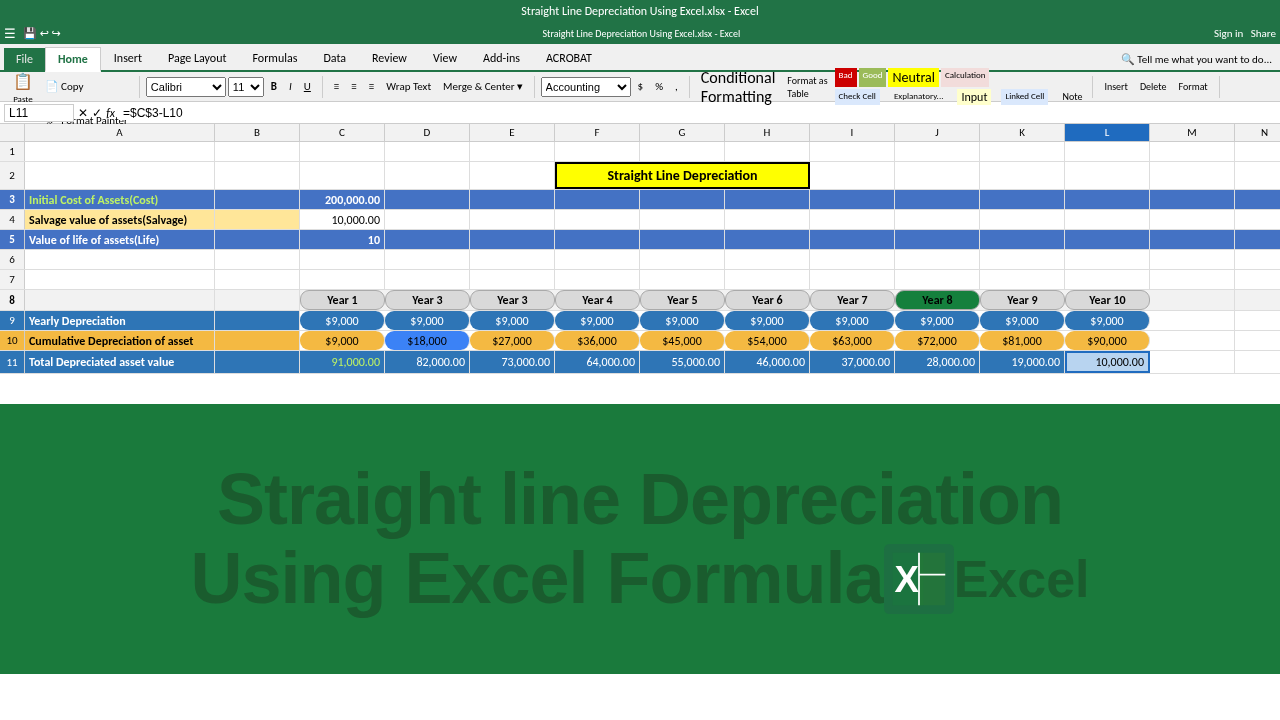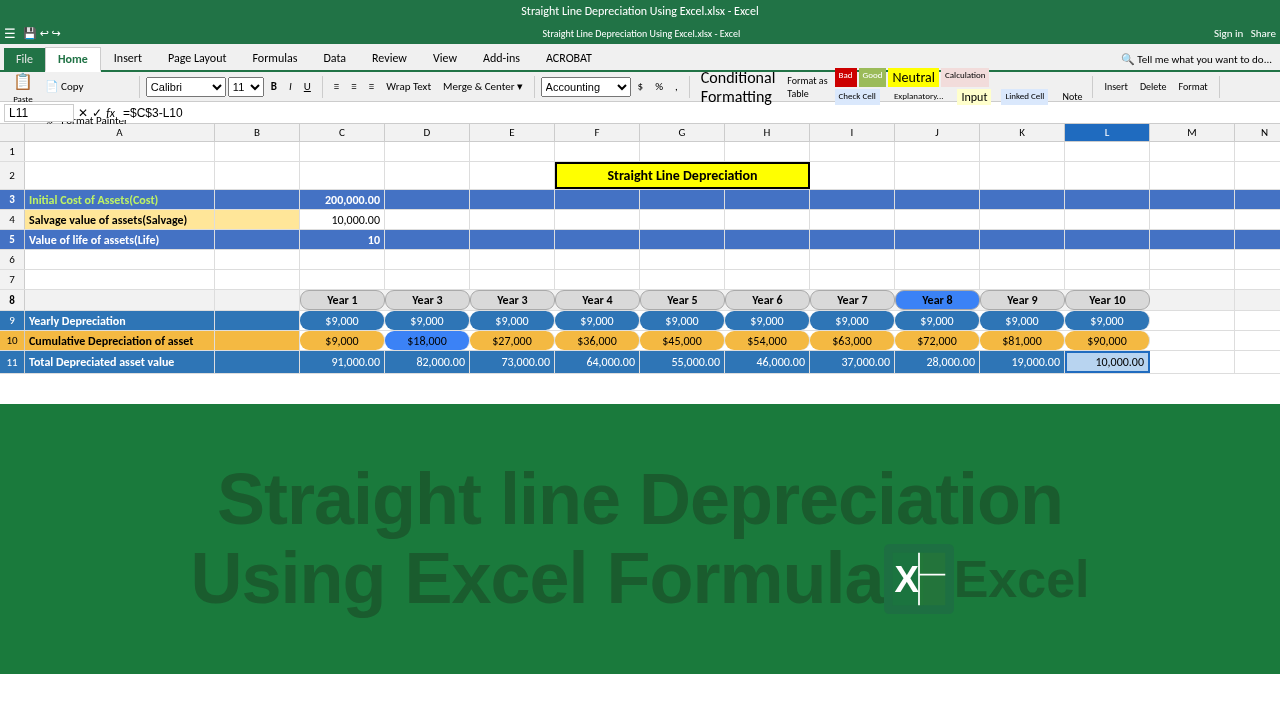--- a/index.html
+++ b/index.html
@@ -511,21 +511,21 @@
     <div class="row-num">8</div>
     <div class="cell w-col-a"></div>
     <div class="cell w-col-b"></div>
     <div class="cell w-col-c center bold" style="background:#d9d9d9;border:1px solid #aaa;">Year 1</div>
     <div class="cell w-col-d center bold" style="background:#d9d9d9;border:1px solid #aaa;">Year 3</div>
     <div class="cell w-col-e center bold" style="background:#d9d9d9;border:1px solid #aaa;">Year 3</div>
     <div class="cell w-col-f center bold" style="background:#d9d9d9;border:1px solid #aaa;">Year 4</div>
     <div class="cell w-col-g center bold" style="background:#d9d9d9;border:1px solid #aaa;">Year 5</div>
     <div class="cell w-col-h center bold" style="background:#d9d9d9;border:1px solid #aaa;">Year 6</div>
     <div class="cell w-col-i center bold" style="background:#d9d9d9;border:1px solid #aaa;">Year 7</div>
-    <div class="cell w-col-j center bold" style="background:#3b82f6;border:1px solid #aaa;">Year 8</div>
+    <div class="cell w-col-j center bold" style="background:#15803d;border:1px solid #aaa;">Year 8</div>
     <div class="cell w-col-k center bold" style="background:#d9d9d9;border:1px solid #aaa;">Year 9</div>
     <div class="cell w-col-l center bold" style="background:#d9d9d9;border:1px solid #aaa;">Year 10</div>
     <div class="cell w-col-m"></div>
     <div class="cell w-col-n"></div>
   </div>
 
   <div class="grid-row">
     <div class="row-num" style="background:#2E75B6;color:#fff;">9</div>
     <div class="cell w-col-a bold" style="background:#2E75B6;color:#fff;">
       <span>Yearly Depreciation</span>
@@ -564,21 +564,21 @@
     <div class="cell w-col-m"></div>
     <div class="cell w-col-n"></div>
   </div>
 
   <div class="grid-row">
     <div class="row-num selected-row" style="background:#2E75B6;color:#fff;">11</div>
     <div class="cell w-col-a bold" style="background:#2E75B6;color:#fff;">
       <span>Total Depreciated asset value</span>
     </div>
     <div class="cell w-col-b" style="background:#2E75B6;"></div>
-    <div class="cell w-col-c right" style="background:#2E75B6;color:#ffffff;">91,000.00</div>
+    <div class="cell w-col-c right" style="background:#2E75B6;color:#bef264;">91,000.00</div>
     <div class="cell w-col-d right" style="background:#2E75B6;color:#fff;">82,000.00</div>
     <div class="cell w-col-e right" style="background:#2E75B6;color:#fff;">73,000.00</div>
     <div class="cell w-col-f right" style="background:#2E75B6;color:#fff;">64,000.00</div>
     <div class="cell w-col-g right" style="background:#2E75B6;color:#fff;">55,000.00</div>
     <div class="cell w-col-h right" style="background:#2E75B6;color:#fff;">46,000.00</div>
     <div class="cell w-col-i right" style="background:#2E75B6;color:#fff;">37,000.00</div>
     <div class="cell w-col-j right" style="background:#2E75B6;color:#fff;">28,000.00</div>
     <div class="cell w-col-k right" style="background:#2E75B6;color:#fff;">19,000.00</div>
     <div class="cell w-col-l right selected-cell" style="background:#b8d4f0;color:#000;border:2px solid #1f6bbf;">10,000.00</div>
     <div class="cell w-col-m"></div>

